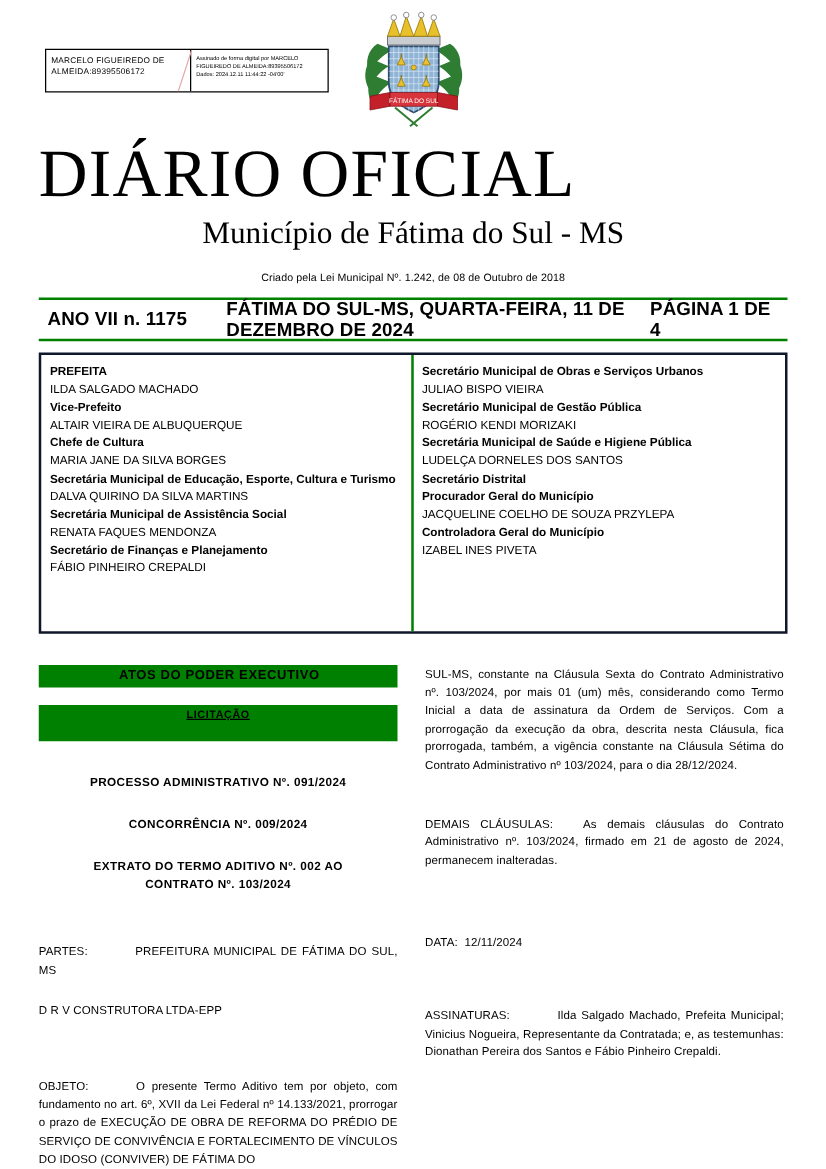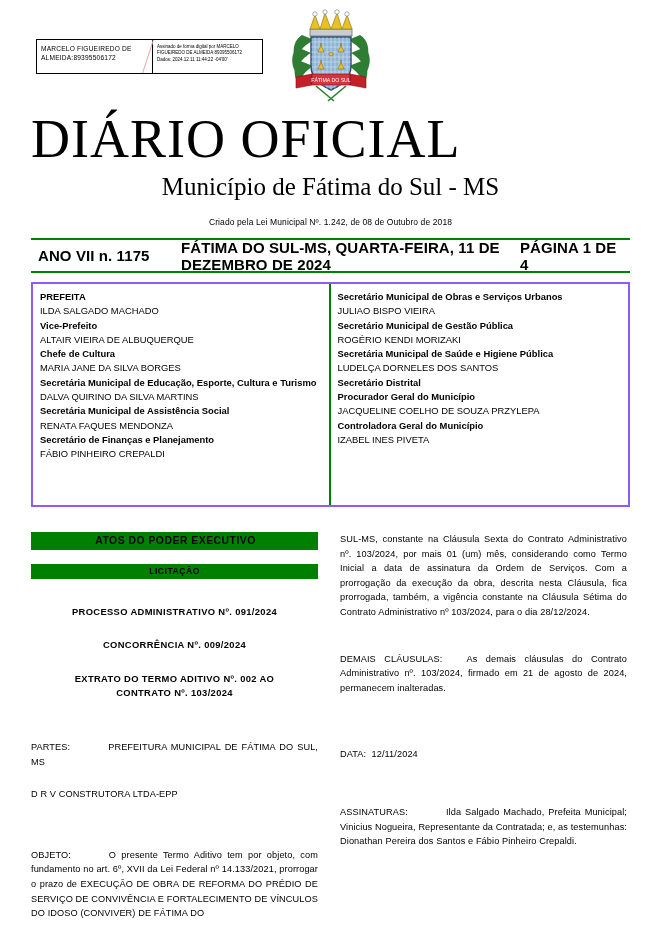--- a/index.html
+++ b/index.html
@@ -104,21 +104,21 @@
     font-weight: bold;
     letter-spacing: 0.1px;
   }
   .infobar .ib-left  { width: 150px; padding-left: 7px; }
   .infobar .ib-mid   { flex: 1; text-align: left; }
   .infobar .ib-right { width: 110px; text-align: left; padding-right: 4px; }
 
   
   .officials {
     margin-top: 9px;
-    border: 2px solid #8b5cf6;
+    border: 2px solid #0f172a;
     display: flex;
     height: 225px;
   }
   .off-col {
     width: 50%;
     padding: 6px 7px 0 7px;
     font-size: 9.4px;
     line-height: 14.3px;
   }
   .off-col.left  { border-right: 2px solid #008000; }
@@ -138,21 +138,22 @@
     color: #000000;
     font-weight: bold;
     font-size: 10.4px;
     text-align: center;
     letter-spacing: 0.5px;
     padding: 3px 0 4px 2px;
   }
   .banner.licitacao {
     margin-top: 14px;
     font-size: 8.6px;
-    padding: 2px 0 3px 0;
+    padding: 2px 0 17px 0;
+    text-decoration: underline;
   }
 
   .doc-title {
     font-weight: bold;
     font-size: 9.4px;
     text-align: center;
     letter-spacing: 0.35px;
     line-height: 14px;
   }
   .mt-26 { margin-top: 26px; }

